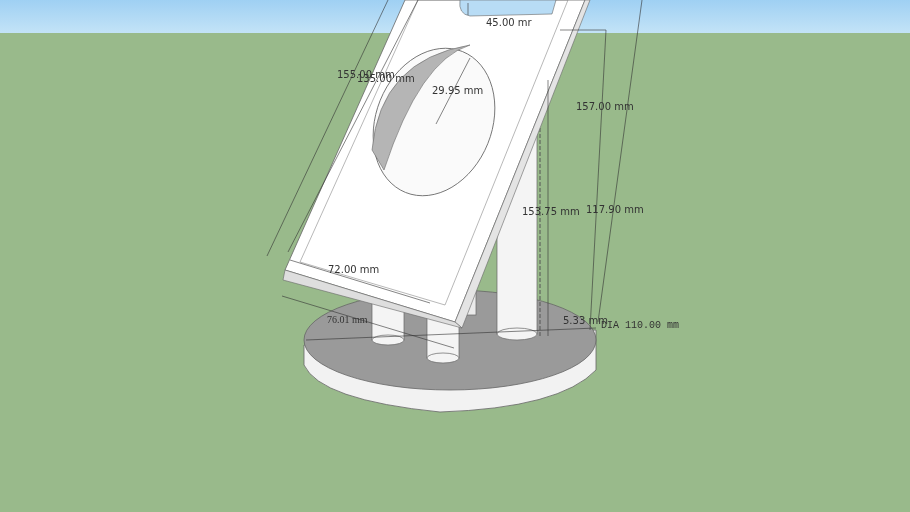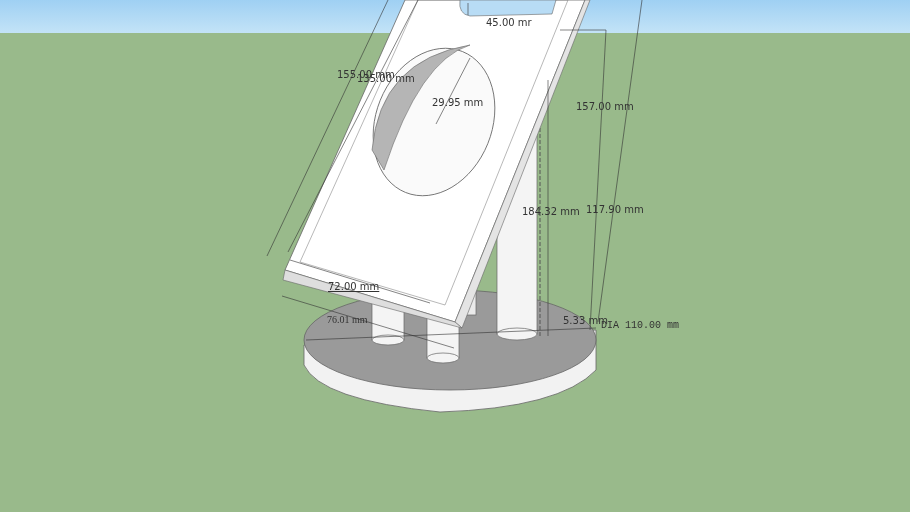--- a/index.html
+++ b/index.html
@@ -56,21 +56,21 @@
       <line x1="282" y1="296" x2="454" y2="348"></line>
       <line x1="306" y1="340" x2="596" y2="328"></line>
       <line x1="468" y1="15" x2="468" y2="3"></line>
       <line x1="560" y1="30" x2="606" y2="30"></line>
     </g>
   </svg>
 
   <div class="dim" style="left:486px;top:18px;">45.00 mr</div>
   <div class="dim" style="left:337px;top:70px;">155.00 mm</div>
   <div class="dim" style="left:357px;top:74px;">135.00 mm</div>
-  <div class="dim" style="left:432px;top:98px;">29.95 mm</div>
+  <div class="dim" style="left:432px;top:86px;">29.95 mm</div>
   <div class="dim" style="left:576px;top:102px;">157.00 mm</div>
-  <div class="dim" style="left:522px;top:207px;">184.32 mm</div>
+  <div class="dim" style="left:522px;top:207px;">153.75 mm</div>
   <div class="dim" style="left:573px;top:205px;margin-left:13px;">117.90 mm</div>
-  <div class="dim" style="left:328px;top:282px;text-decoration:underline;">72.00 mm</div>
+  <div class="dim" style="left:328px;top:265px;">72.00 mm</div>
   <div class="dim" style="left:327px;top:315px;font-family:Liberation Serif, serif;">76.01 mm</div>
   <div class="dim" style="left:563px;top:316px;">5.33 mm</div>
   <div class="dim" style="left:601px;top:321px;font-family:Liberation Mono, monospace;">DIA 110.00 mm</div>
 </div>
 
 </body></html>

